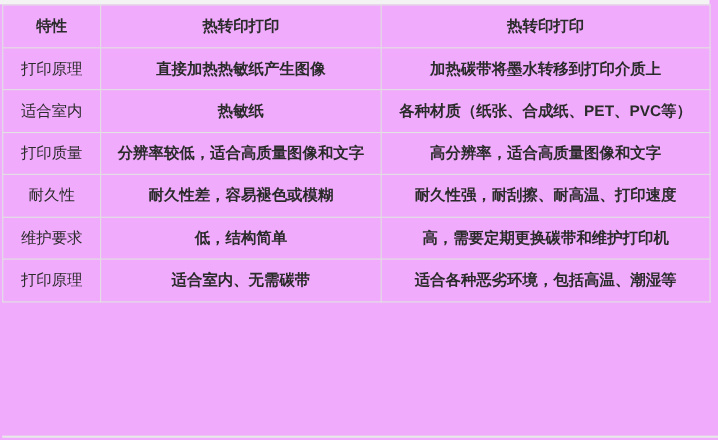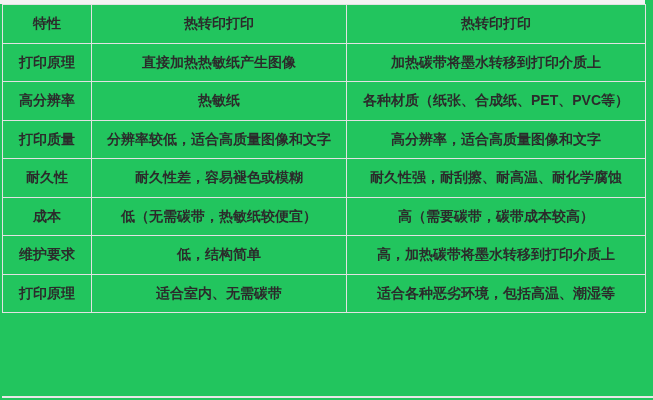--- a/index.html
+++ b/index.html
@@ -6,21 +6,21 @@
     margin: 0;
     padding: 0;
     background: #ffffff;
     font-family: "Liberation Sans", "DejaVu Sans", sans-serif;
   }
   .page {
     position: relative;
     width: 653px;
     height: 400px;
     overflow: hidden;
-    background: #22c55e;
+    background: #f0abfc;
   }
   .top-strip {
     position: absolute;
     top: 0;
     left: 0;
     width: 645px;
     height: 4px;
     background: var(--top-strip, #f3f3f3);
   }
   table.compare {
@@ -45,21 +45,21 @@
     color: var(--text, #2b2b2b);
     font-weight: 700;
     line-height: 1.25;
     overflow: hidden;
     white-space: nowrap;
   }
   table.compare th {
     font-weight: 700;
   }
   table.compare td:first-child {
-    font-weight: 700;
+    font-weight: 400;
   }
   .bottom-divider {
     position: absolute;
     top: 396px;
     left: 2px;
     width: 651px;
     height: 2px;
     background: var(--bottom-divider, #e8e8e8);
   }
 </style>
@@ -82,43 +82,38 @@
           <th>热转印打印</th>
         </tr>
     </thead>
     <tbody id="table-body">
         <tr>
           <td>打印原理</td>
           <td>直接加热热敏纸产生图像</td>
           <td>加热碳带将墨水转移到打印介质上</td>
         </tr>
         <tr>
-          <td>高分辨率</td>
+          <td>适合室内</td>
           <td>热敏纸</td>
           <td>各种材质（纸张、合成纸、PET、PVC等）</td>
         </tr>
         <tr>
           <td>打印质量</td>
           <td>分辨率较低，适合高质量图像和文字</td>
           <td>高分辨率，适合高质量图像和文字</td>
         </tr>
         <tr>
           <td>耐久性</td>
           <td>耐久性差，容易褪色或模糊</td>
-          <td>耐久性强，耐刮擦、耐高温、耐化学腐蚀</td>
-        </tr>
-        <tr>
-          <td>成本</td>
-          <td>低（无需碳带，热敏纸较便宜）</td>
-          <td>高（需要碳带，碳带成本较高）</td>
+          <td>耐久性强，耐刮擦、耐高温、打印速度</td>
         </tr>
         <tr>
           <td>维护要求</td>
           <td>低，结构简单</td>
-          <td>高，加热碳带将墨水转移到打印介质上</td>
+          <td>高，需要定期更换碳带和维护打印机</td>
         </tr>
         <tr>
           <td>打印原理</td>
           <td>适合室内、无需碳带</td>
           <td>适合各种恶劣环境，包括高温、潮湿等</td>
         </tr>
       </tbody>
   </table>
 
   <div class="bottom-divider"></div>

